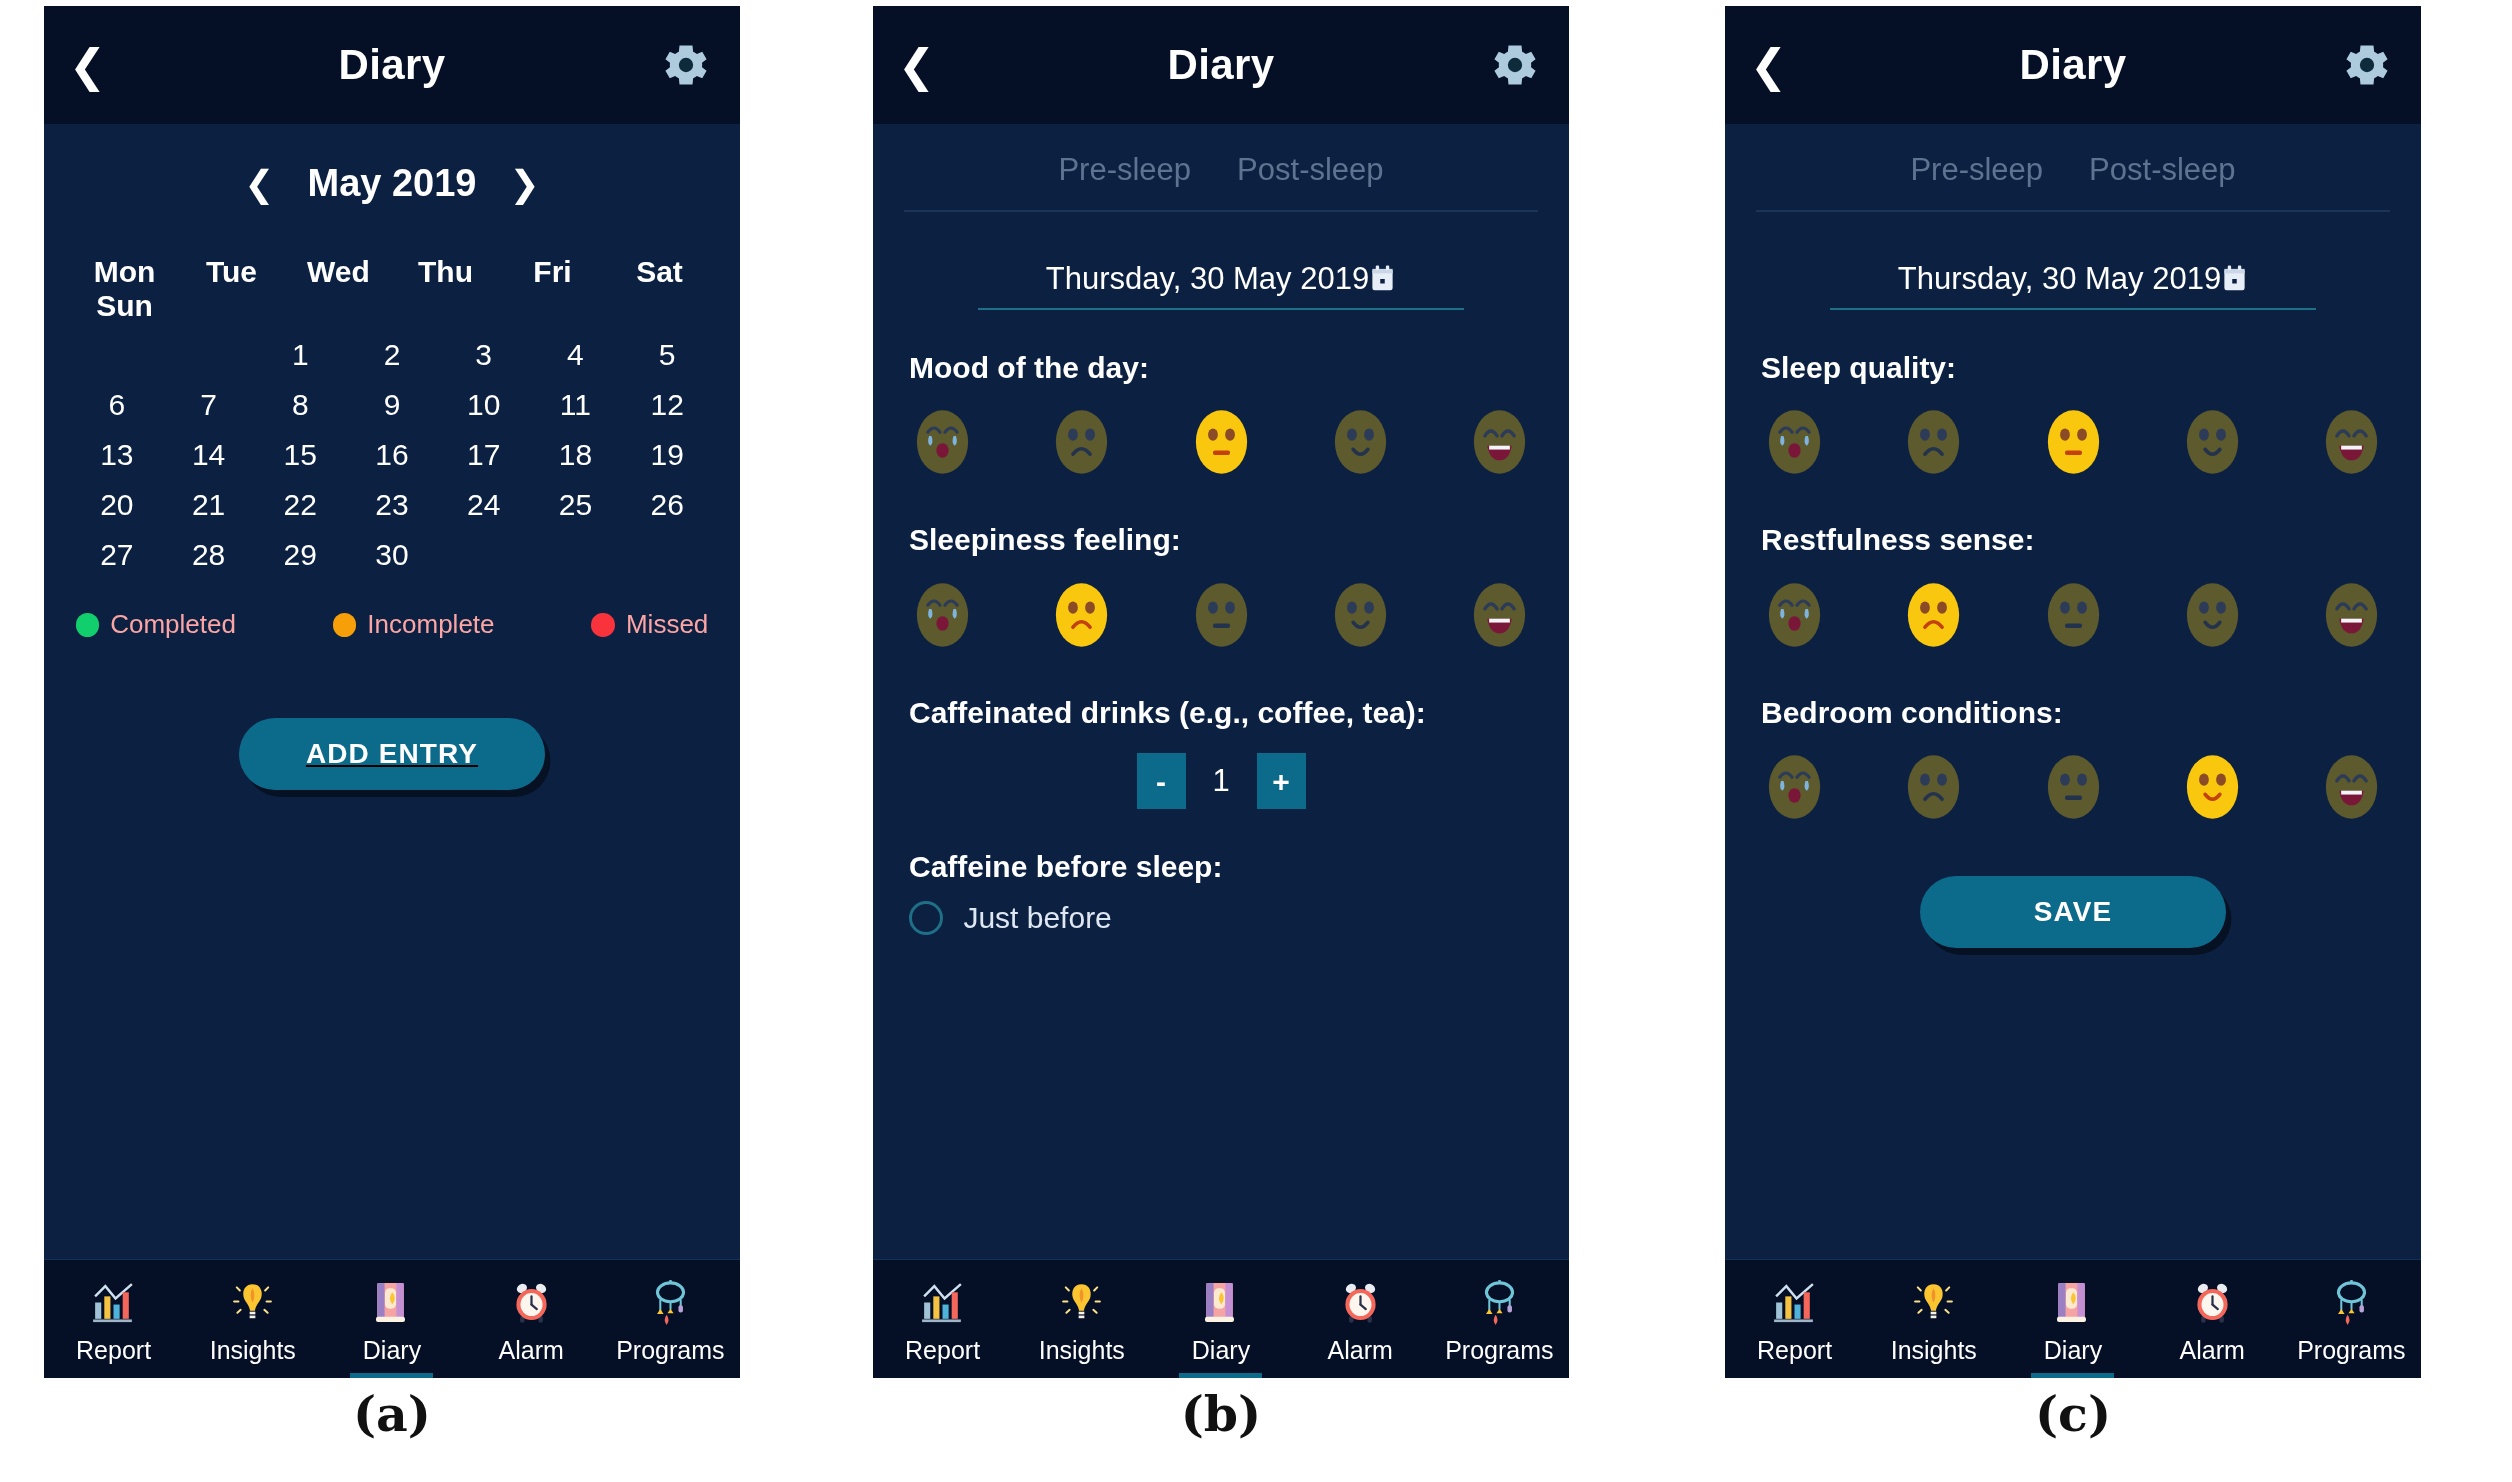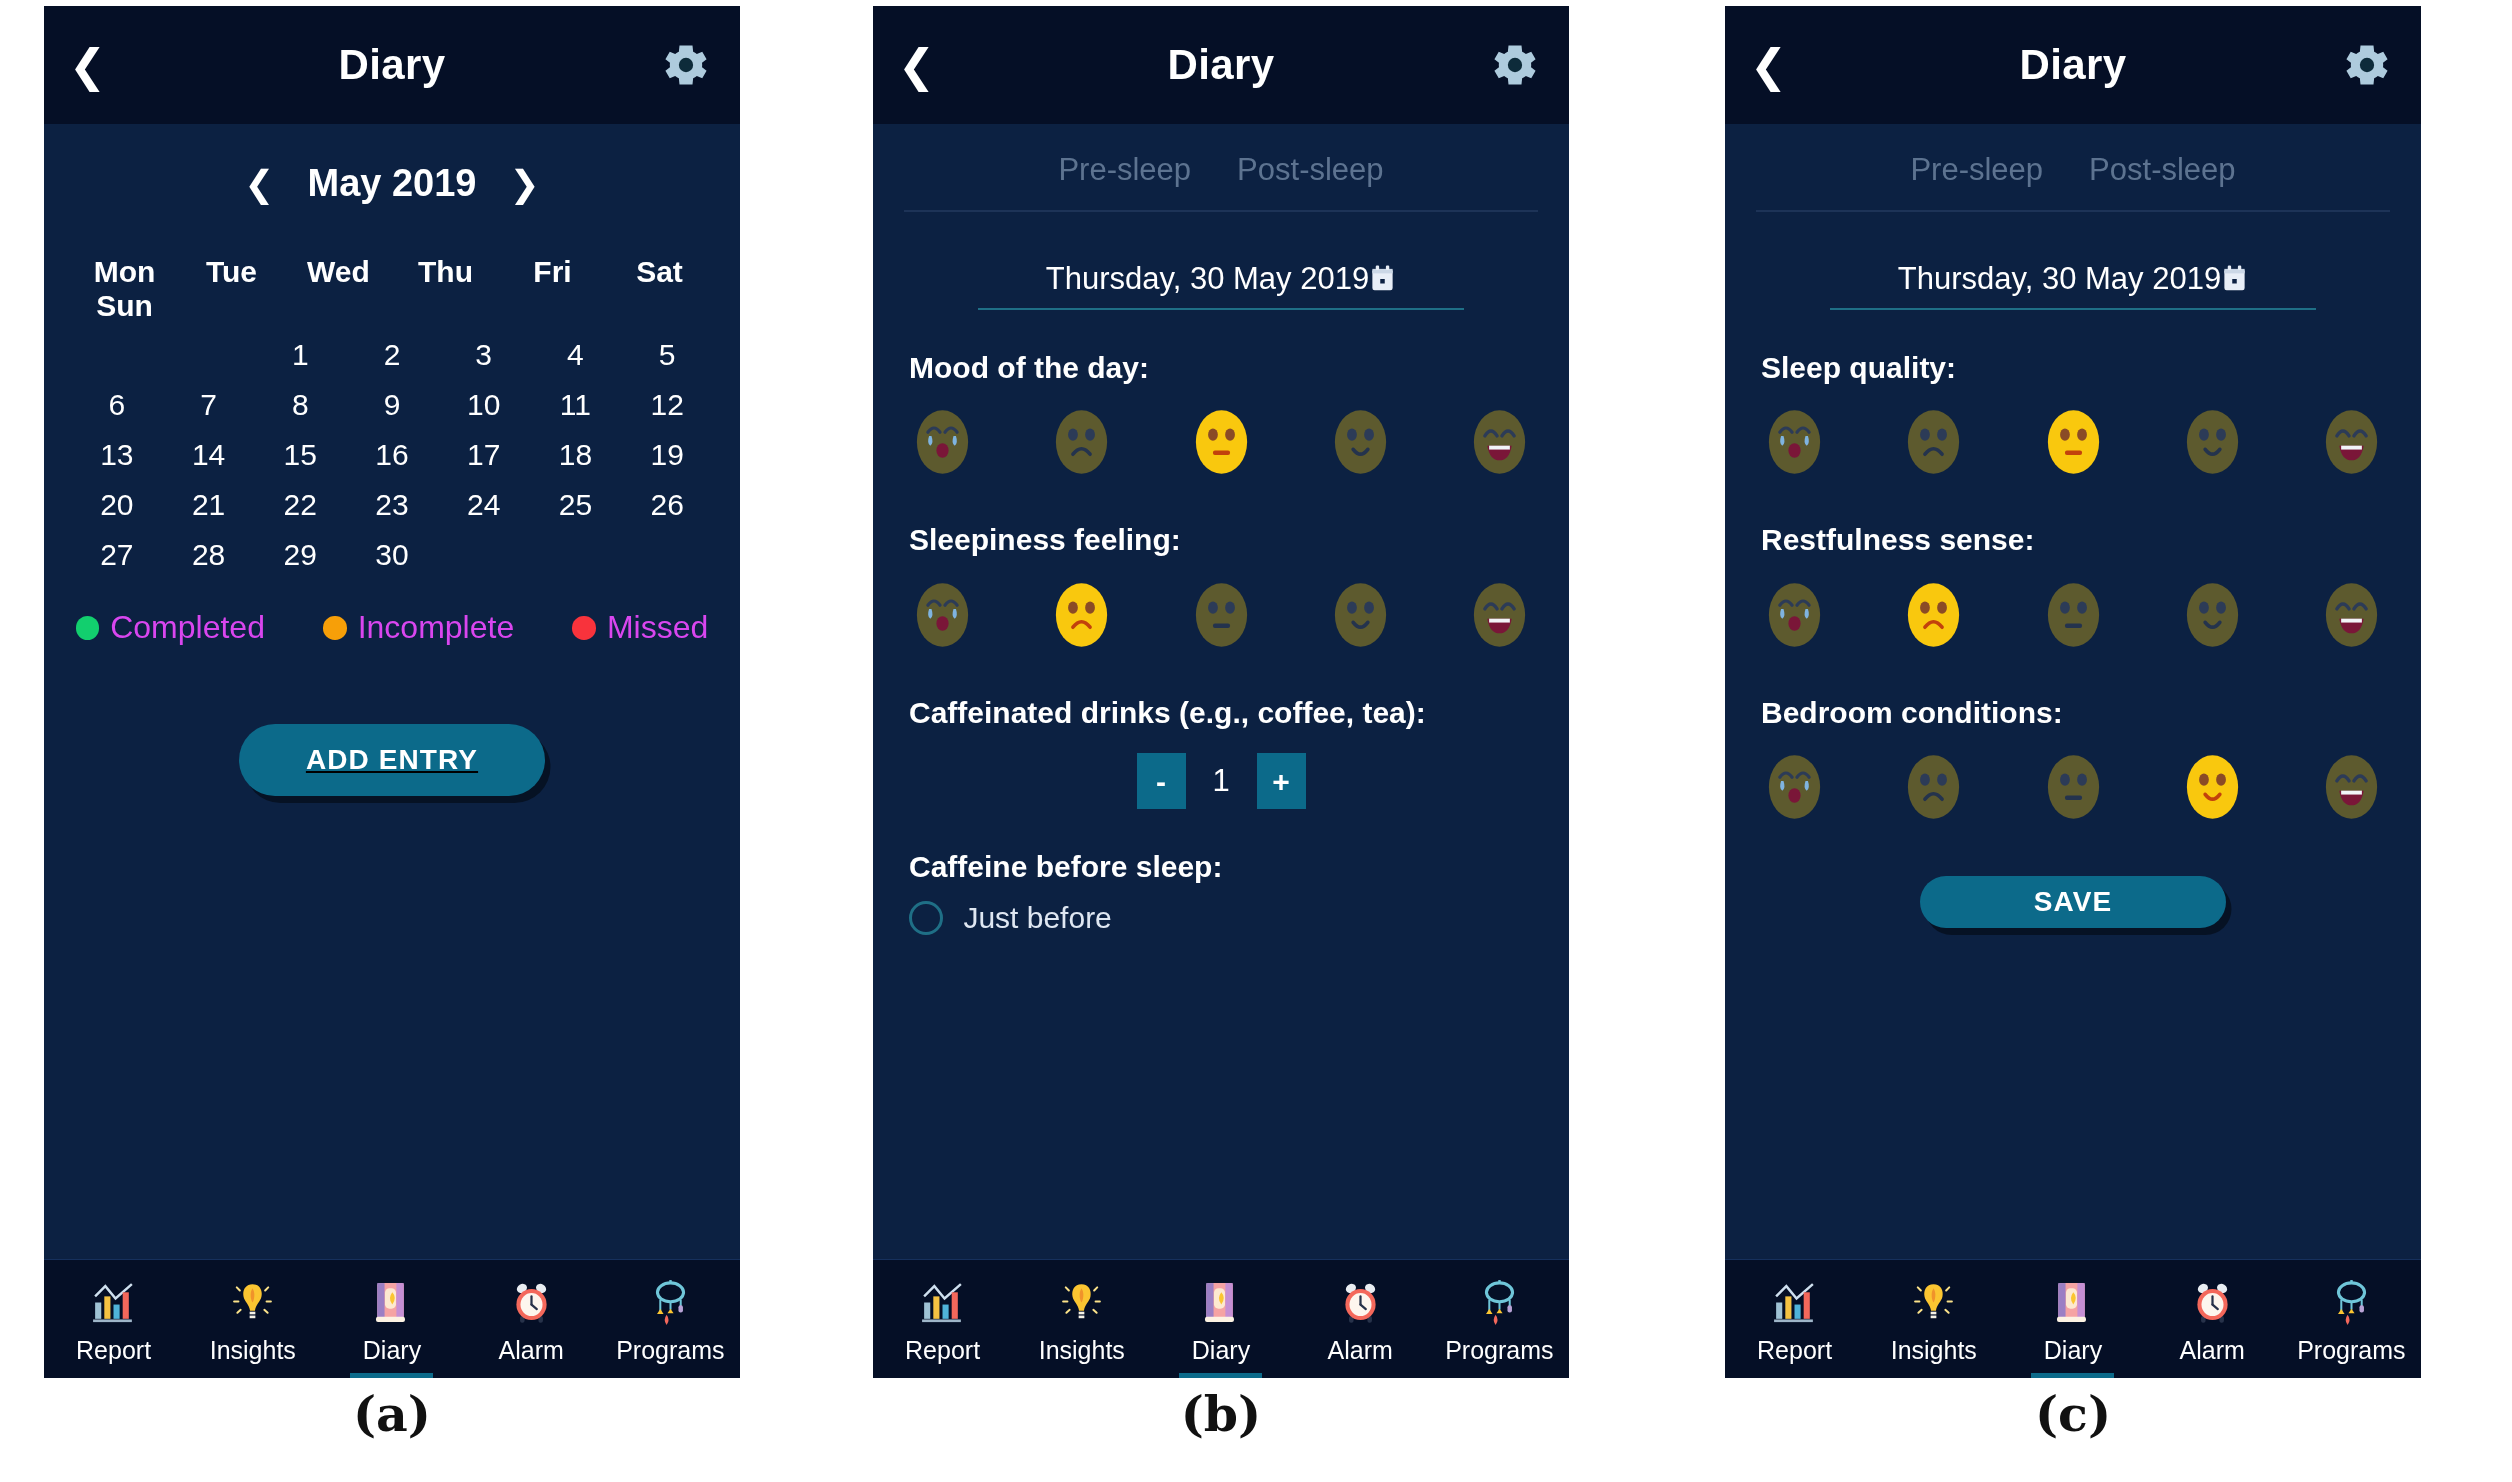--- a/index.html
+++ b/index.html
@@ -42,21 +42,21 @@
   .day .num{color:#ffffff;font-size:30px;line-height:1;display:block;height:33px;}
   .dot{width:15px;height:15px;border-radius:50%;margin:9.4px auto 0;}
   .dot.empty{background:transparent;}
   .dot.completed{background:#12cf6e;}
   .dot.incomplete{background:#f79f08;}
   .dot.missed{background:#f8333c;}
 
   .legend{display:flex;justify-content:space-between;align-items:center;margin-top:36px;padding:0 4.7px;}
   .legend-item{display:flex;align-items:center;gap:11px;}
   .legend-dot{width:23.5px;height:23.5px;border-radius:50%;}
-  .legend-label{color:#d946ef;font-size:32px;}
+  .legend-label{color:#fca5a5;font-size:26px;}
 
   .btn-pill{background:#0c6a8a;color:#ffffff;border:none;border-radius:38px;
             font-size:28px;font-weight:bold;letter-spacing:1.1px;
             box-shadow:5.5px 7px 0 rgba(0,0,0,.45);font-family:"Liberation Sans",sans-serif;}
   .add-entry-wrap{display:flex;justify-content:center;margin-top:78px;text-decoration:underline;}
   #add-entry-button{width:306px;height:72px;}
 
   
   .tabs{display:flex;justify-content:center;gap:46px;padding-top:28px;}
   .tab{color:#5d7390;font-size:31px;}
@@ -75,21 +75,21 @@
   .stepper{display:flex;align-items:center;justify-content:center;gap:22px;margin-top:23.5px;}
   .step-btn{width:49px;height:56px;background:#0c6a8a;color:#fff;border:none;font-size:30px;
             font-weight:bold;line-height:56px;text-align:center;font-family:"Liberation Sans",sans-serif;}
   .step-val{color:#ffffff;font-size:31px;min-width:27px;text-align:center;}
 
   .radio-row{display:flex;align-items:center;gap:20.4px;margin-top:17px;}
   .radio{width:34px;height:34px;border:3.1px solid #1f6f86;border-radius:50%;box-sizing:border-box;}
   .radio-label{color:#dfe7f2;font-size:30px;}
 
   .save-wrap{display:flex;justify-content:center;margin-top:49px;}
-  #save-button{width:306px;height:52px;}
+  #save-button{width:306px;height:72px;}
 
   
   .bottomnav{position:absolute;left:0;right:0;bottom:0;height:118px;background:#050f26;
              display:flex;align-items:center;justify-content:space-around;
              border-top:1.6px solid #16305c;}
   .nav-item{display:flex;flex-direction:column;align-items:center;gap:6.3px;position:relative;
             width:133px;padding-top:4.7px;}
   .nav-icon{width:49px;height:49px;}
   .nav-label{color:#ffffff;font-size:25px;}
   .nav-underline{position:absolute;bottom:-17px;width:83px;height:9.4px;background:#0c6a8a;}

